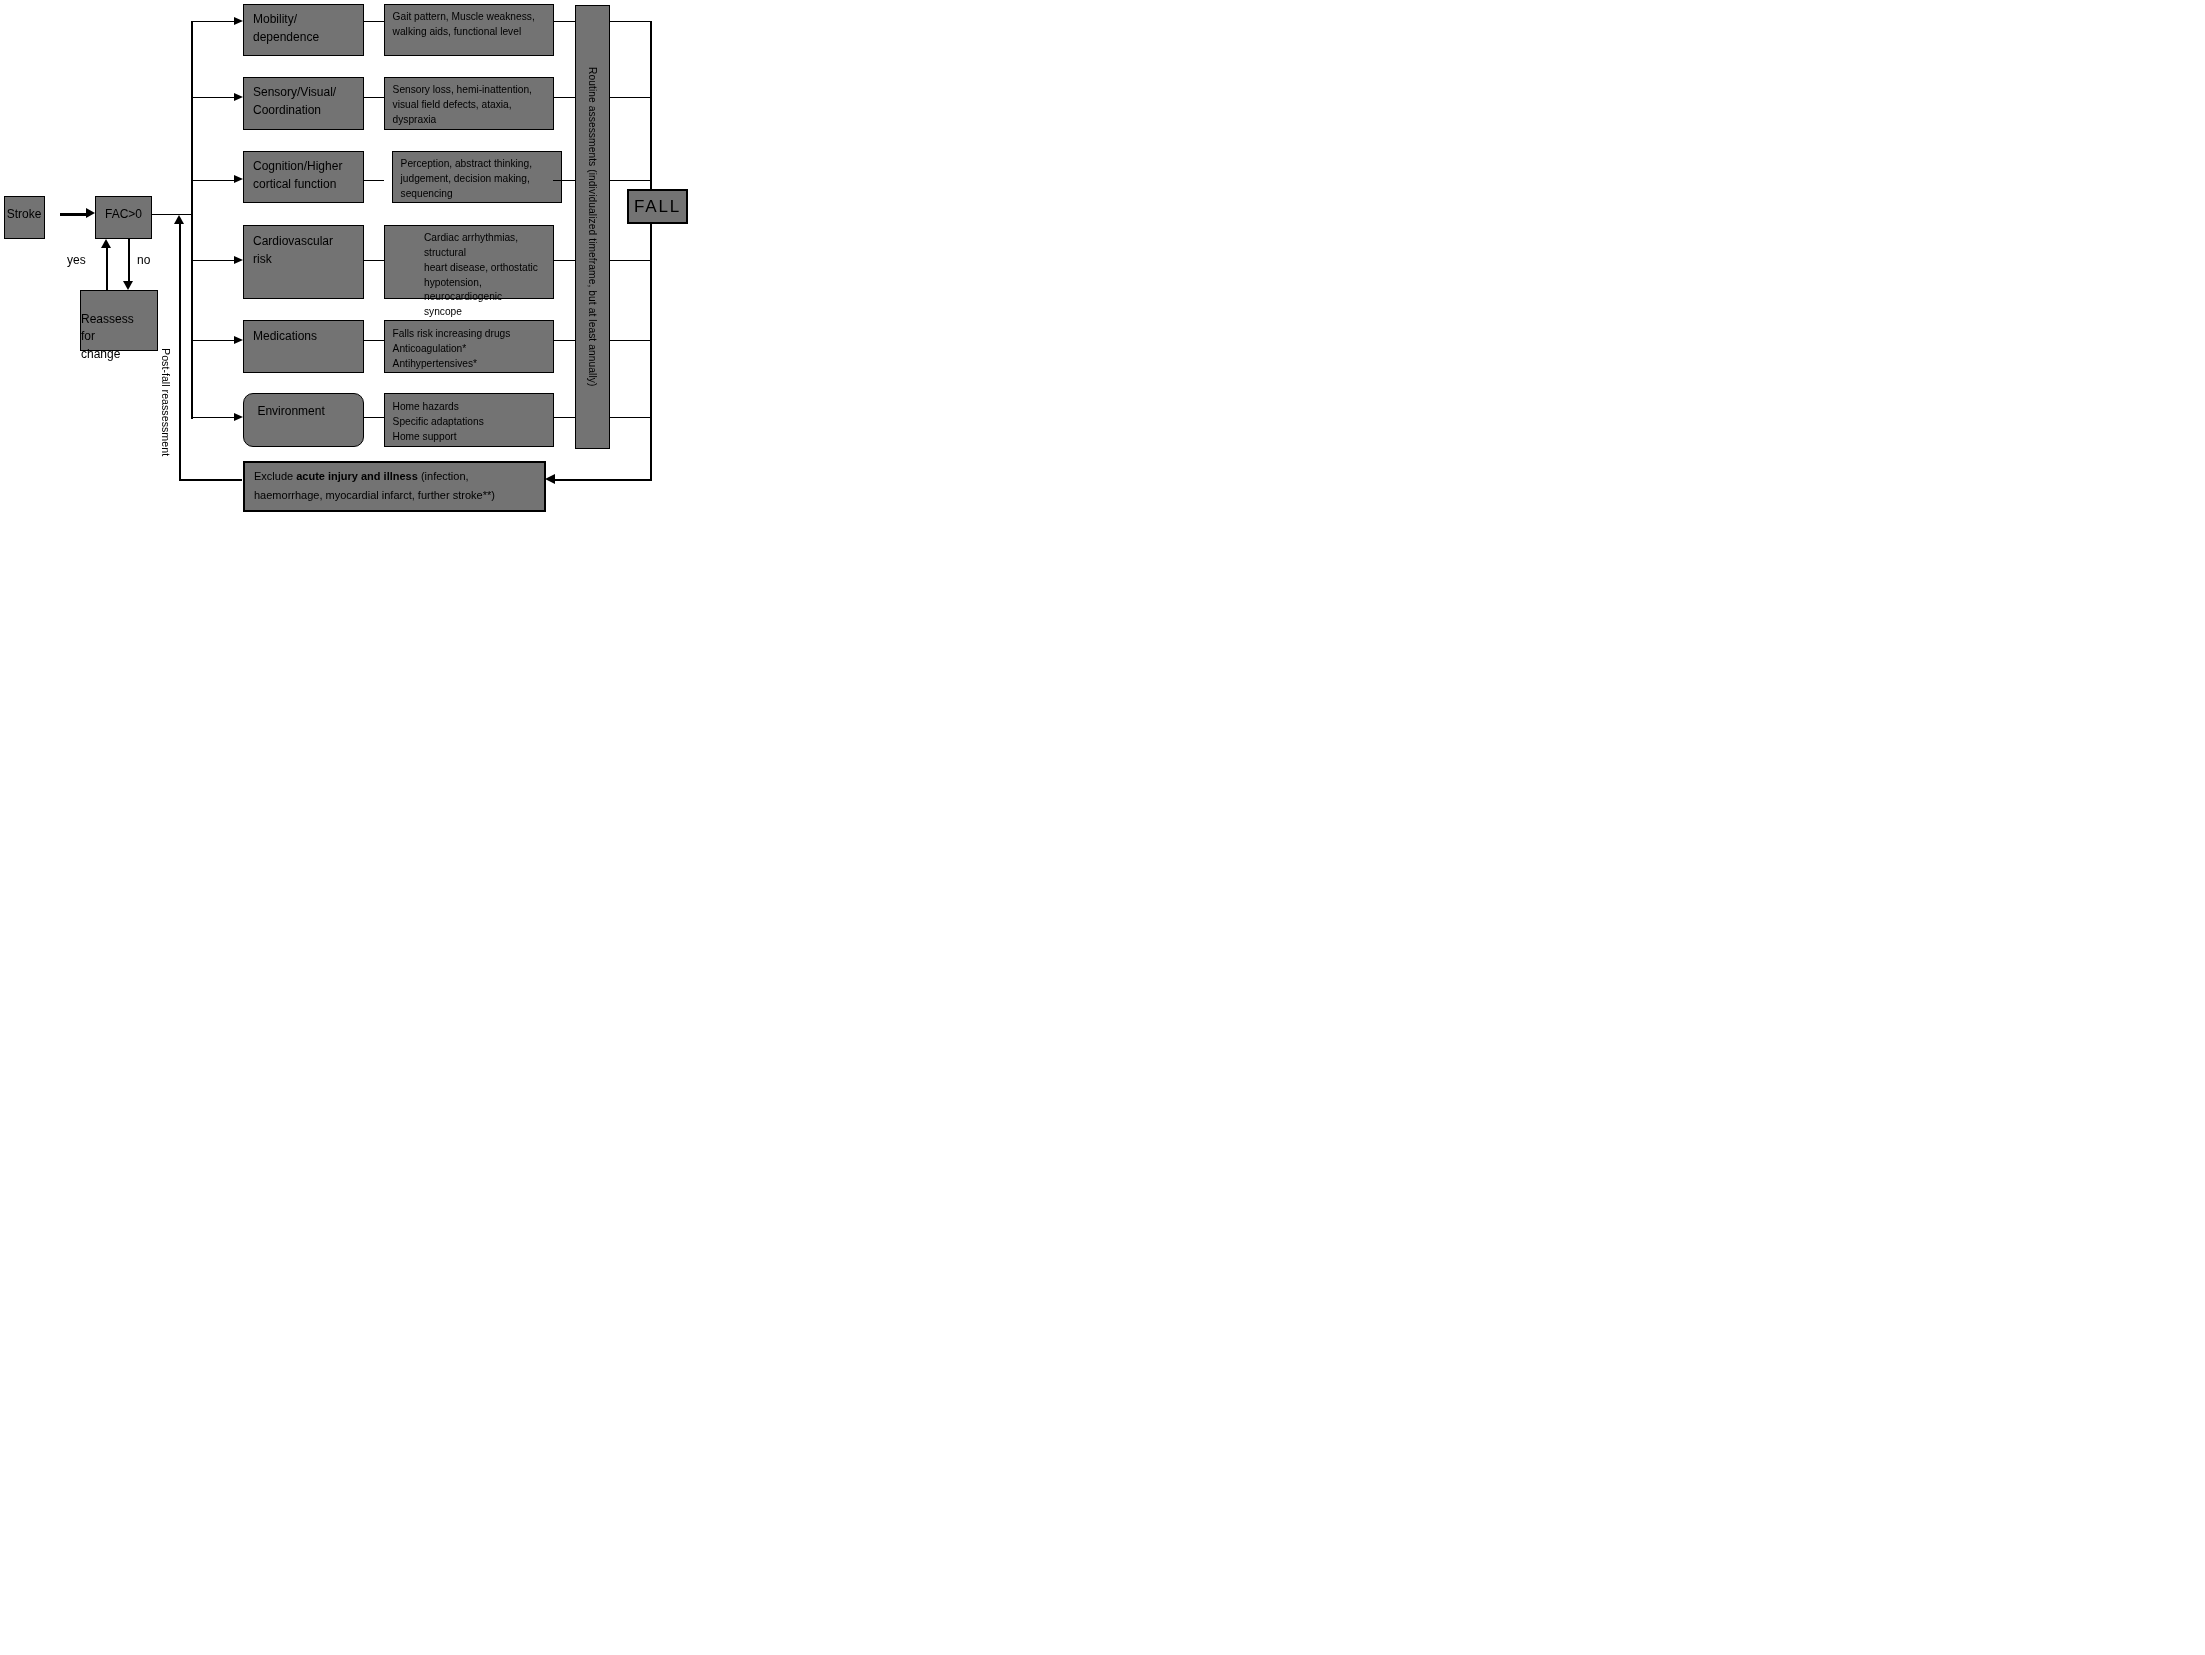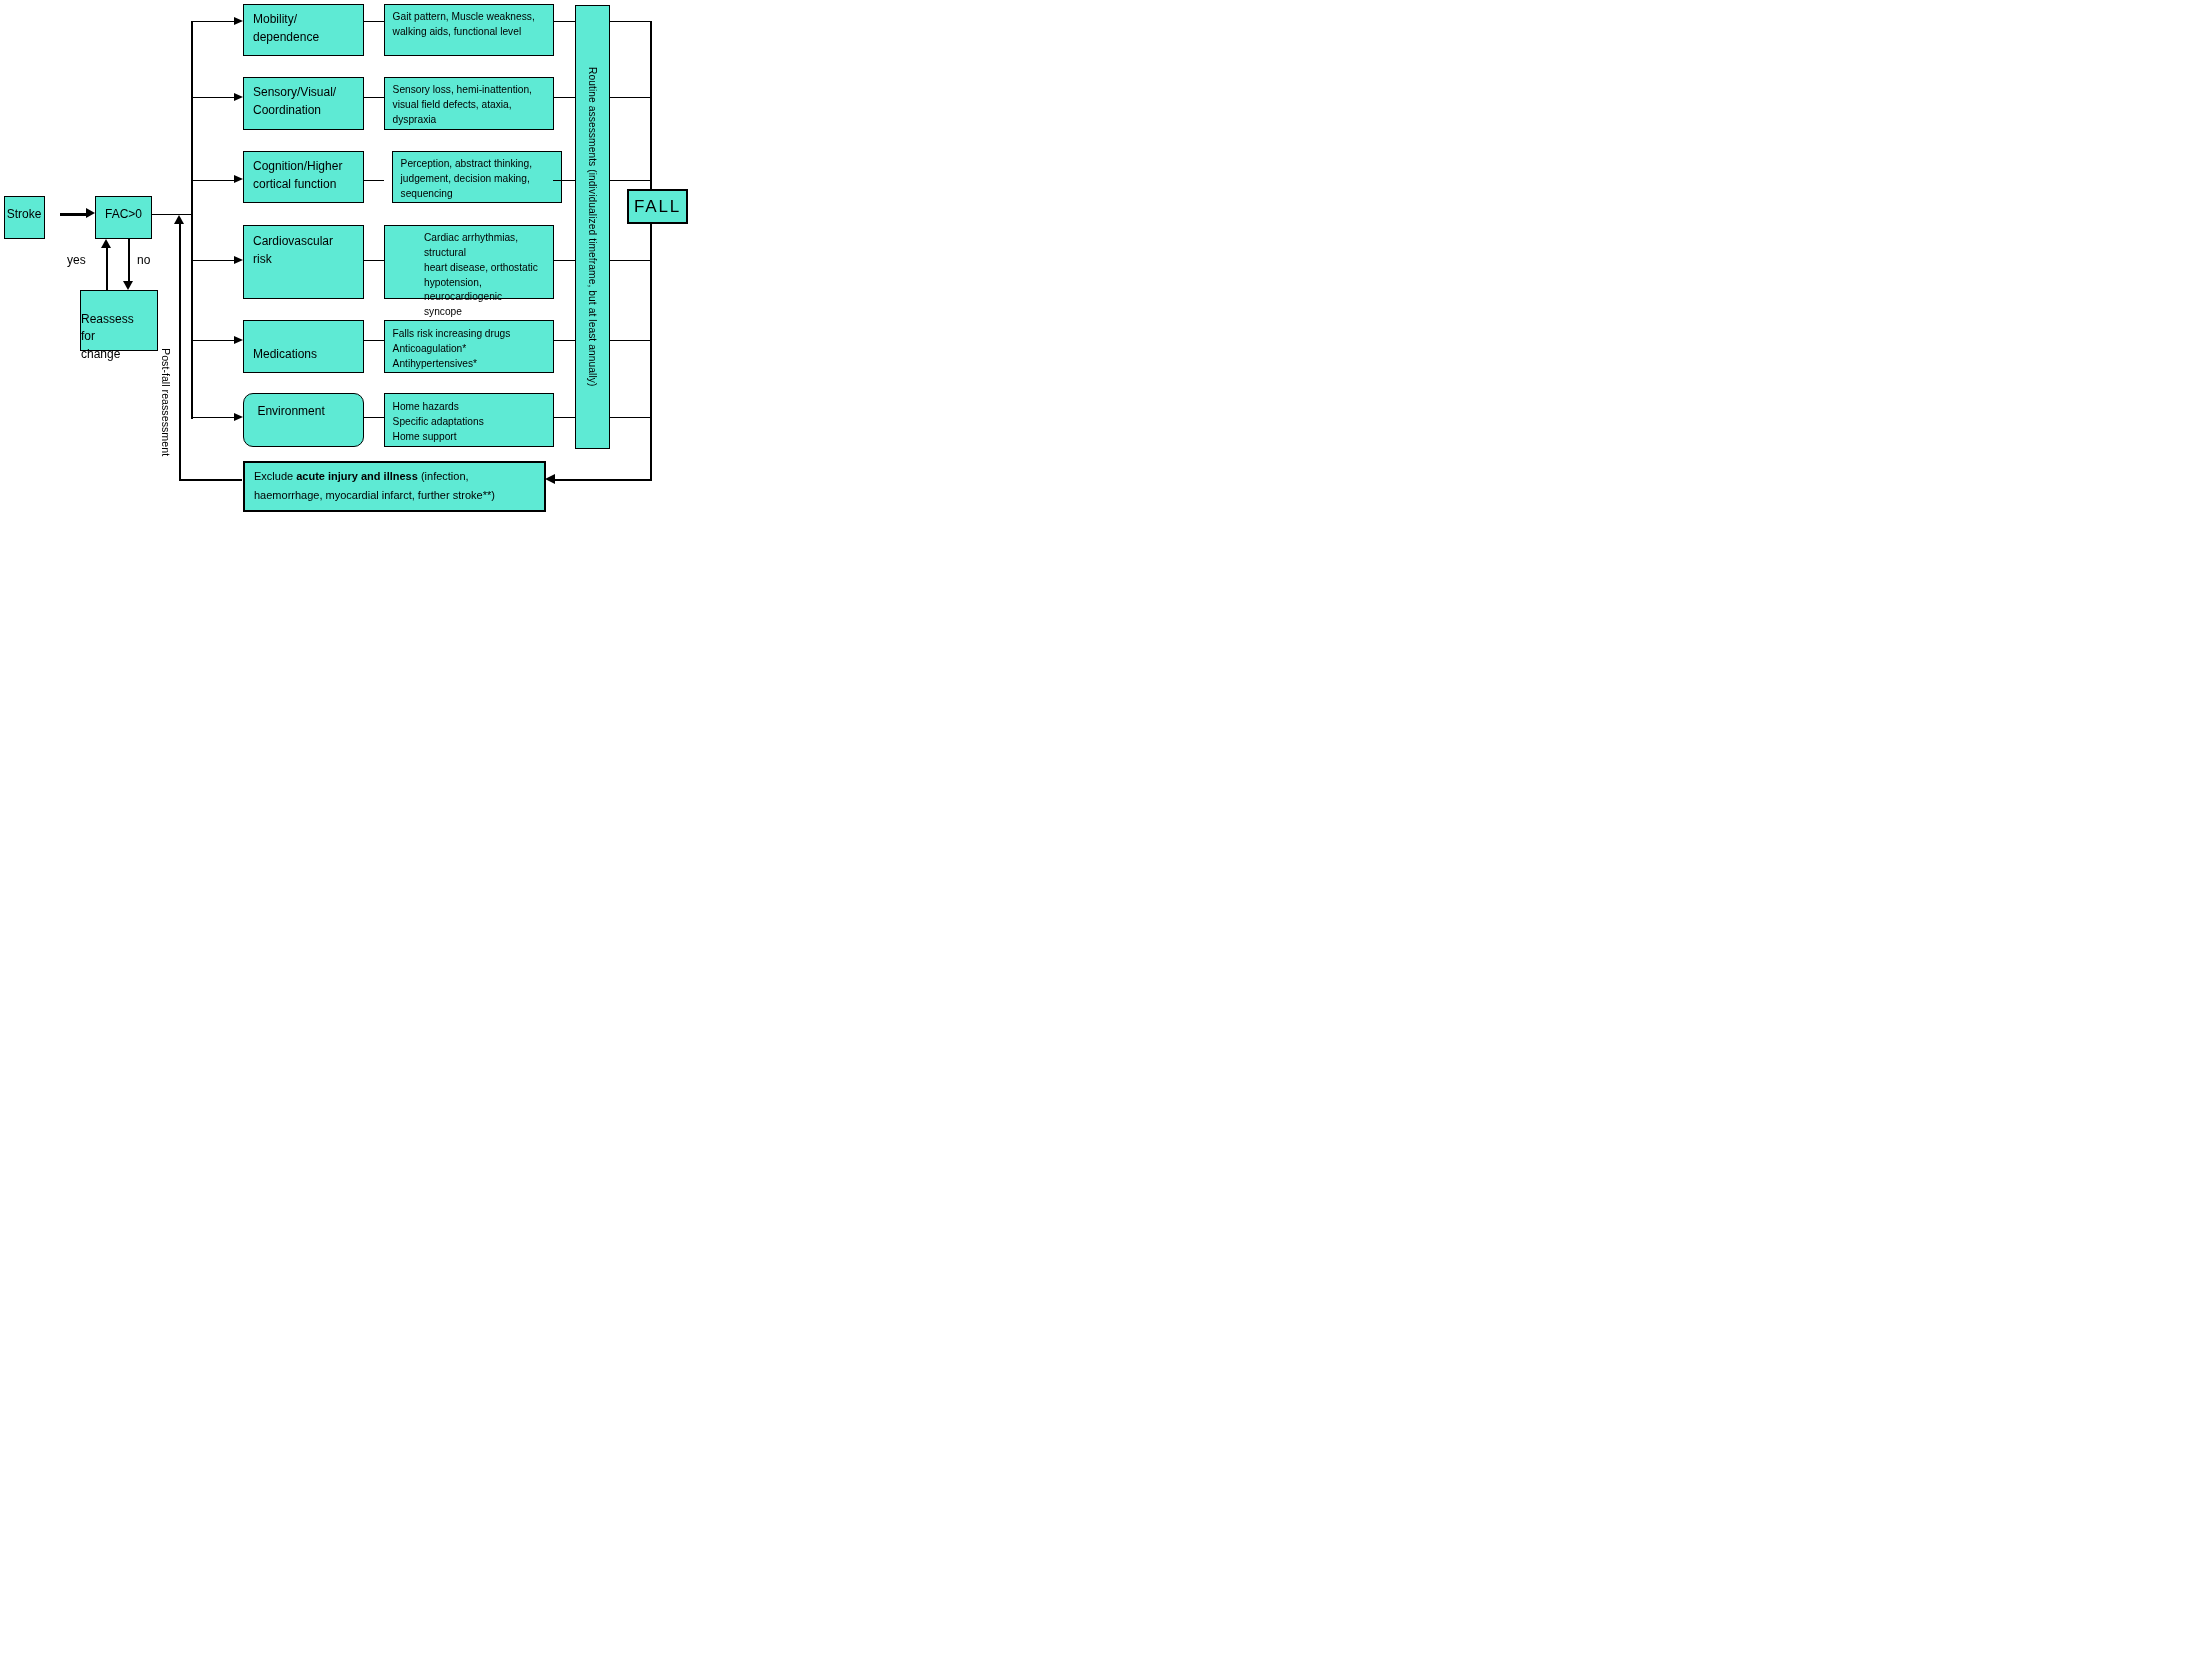--- a/index.html
+++ b/index.html
@@ -1,20 +1,20 @@
 <!DOCTYPE html>
 <html style="font-size:7.1px"><head>
 <meta charset="utf-8">
 <style>
   html,body{margin:0;padding:0;background:#ffffff;}
   .canvas{
     position:relative;width:688px;height:516px;background:#ffffff;
     font-family:"Liberation Sans", sans-serif;color:#000;overflow:hidden;
   }
-  .box{position:absolute;background:#5eead4;border:1.8px solid #000;box-sizing:border-box;}
+  .box{position:absolute;background:#737373;border:1.8px solid #000;box-sizing:border-box;}
   .box--thick{border-width:2.2px;}
   .hline,.vline{position:absolute;background:#000;}
   .tri{position:absolute;width:0;height:0;}
   .tri-right{border-top:4.9px solid transparent;border-bottom:4.9px solid transparent;border-left:9px solid #000;}
   .tri-right--big{border-top:5.8px solid transparent;border-bottom:5.8px solid transparent;border-left:9.8px solid #000;}
   .tri-left{border-top:5.8px solid transparent;border-bottom:5.8px solid transparent;border-right:10.2px solid #000;}
   .tri-up{border-left:5.8px solid transparent;border-right:5.8px solid transparent;border-bottom:9.3px solid #000;}
   .tri-down{border-left:5.8px solid transparent;border-right:5.8px solid transparent;border-top:9.3px solid #000;}
 
   .label{position:absolute;}
@@ -26,21 +26,21 @@
   .reassess-box{left:80px;top:290px;width:78px;height:61px;font-size:12px;text-align:left;line-height:1.45;padding-top:20px;}
   .yes-label{left:67px;top:253px;width:34px;font-size:12px;}
   .no-label{left:137px;top:253px;width:34px;font-size:12px;text-align:left;}
 
   
   .cat{left:243px;width:121px;font-size:12px;line-height:1.5;padding:5.3px 0 0 9px;}
   .cat-1{top:3.6px;height:52px;}
   .cat-2{top:77px;height:53px;}
   .cat-3{top:151px;height:52px;}
   .cat-4{top:225px;height:74px;padding-top:6.2px;}
-  .cat-5{top:320px;height:53px;padding-top:24px;}
+  .cat-5{top:320px;height:53px;padding-top:6px;}
   .cat-6{top:393px;height:54px;padding-top:8px;padding-left:13.4px;border-radius:10px;}
 
   
   .det{left:384px;width:170px;font-size:10.2px;line-height:1.45;padding:5.3px 0 0 7.6px;}
   .det-1{top:3.6px;height:52px;}
   .det-2{top:77px;height:53px;}
   .det-3{top:151px;height:52px;margin-left:8px;}
   .det-4{top:225px;height:74px;padding-left:39px;}
   .det-5{top:320px;height:53px;padding-top:6.2px;}
   .det-6{top:393px;height:54px;padding-top:6.2px;}

